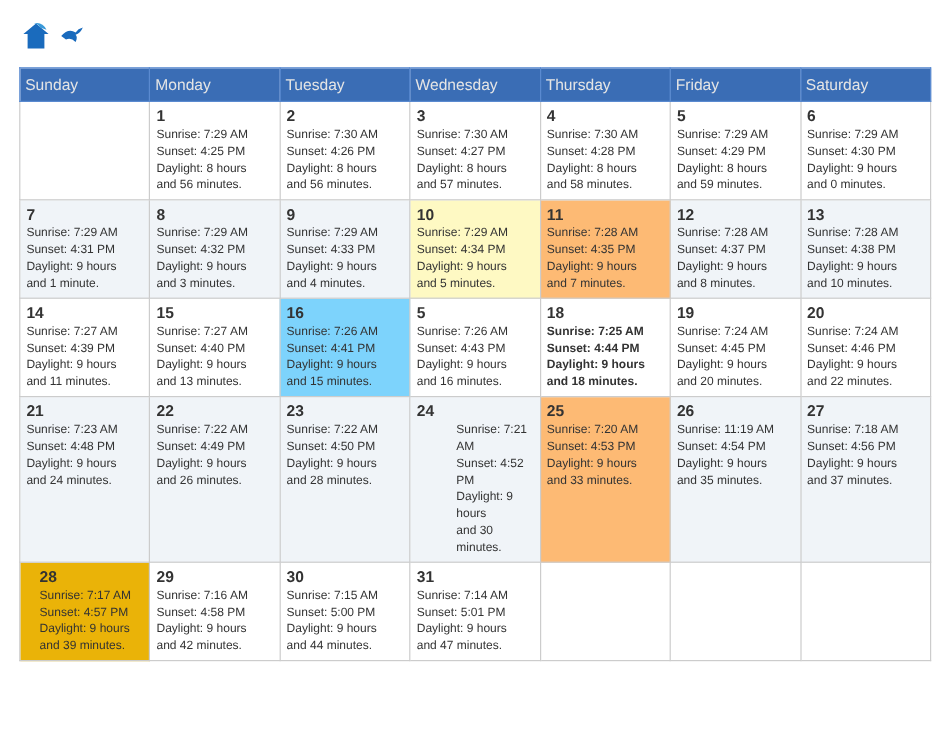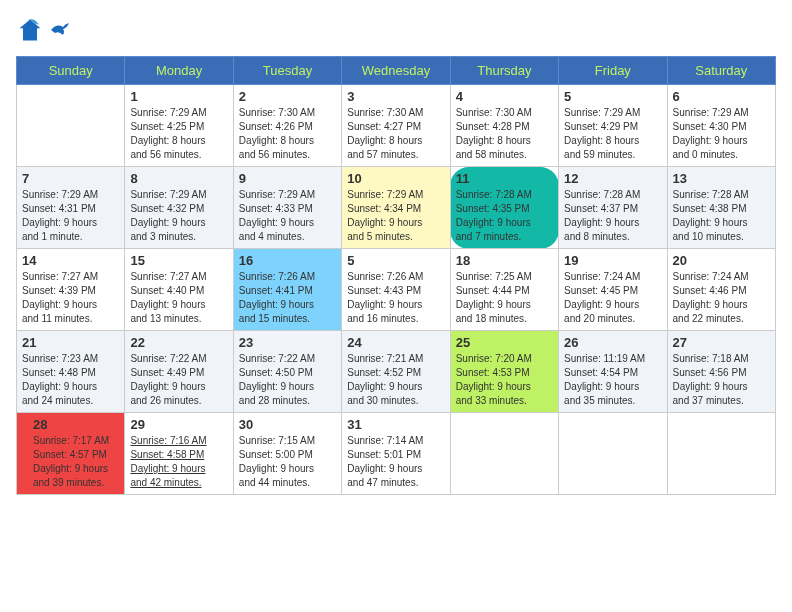--- a/index.html
+++ b/index.html
@@ -38,23 +38,23 @@
       font-size: 16px;
       color: #555;
     }
     .calendar-table {
       width: 100%;
       border-collapse: collapse;
       font-size: 11px;
     }
     .calendar-table th {
       background-color: #3a6db5;
-      color: #bef264;
+      color: #e5e5e5;
       padding: 6px 4px;
-      text-align: center;
+      text-align: left;
       font-size: 13px;
       font-weight: normal;
       border: 1px solid #5a8ad0;
     }
     .calendar-table td {
       border: 1px solid #ccc;
       vertical-align: top;
       padding: 4px 5px;
       width: 108px;
       min-height: 80px;
@@ -188,21 +188,21 @@
 Daylight: 9 hours
 and 4 minutes.</div>
         </td>
         <td style="background: #fef9c3;">
           <span class="day-number">10</span>
           <div class="day-info" style="white-space: pre-line;">Sunrise: 7:29 AM
 Sunset: 4:34 PM
 Daylight: 9 hours
 and 5 minutes.</div>
         </td>
-        <td style="background: #14b8a6; border-radius: 19px;">
+        <td style="background: #fdba74;">
           <span class="day-number">11</span>
           <div class="day-info" style="white-space: pre-line;">Sunrise: 7:28 AM
 Sunset: 4:35 PM
 Daylight: 9 hours
 and 7 minutes.</div>
         </td>
         <td style="background: rgb(240, 244, 248);">
           <span class="day-number">12</span>
           <div class="day-info" style="white-space: pre-line;">Sunrise: 7:28 AM
 Sunset: 4:37 PM
@@ -241,21 +241,21 @@
         </td>
         <td style="background: rgb(255, 255, 255);">
           <span class="day-number">5</span>
           <div class="day-info" style="white-space: pre-line;">Sunrise: 7:26 AM
 Sunset: 4:43 PM
 Daylight: 9 hours
 and 16 minutes.</div>
         </td>
         <td style="background: rgb(255, 255, 255);">
           <span class="day-number">18</span>
-          <div class="day-info" style="white-space: pre-line;">Sunrise: 7:25 AM
+          <div class="day-info" style="white-space: pre-line; font-weight: bold;">Sunrise: 7:25 AM
 Sunset: 4:44 PM
 Daylight: 9 hours
 and 18 minutes.</div>
         </td>
         <td style="background: rgb(255, 255, 255);">
           <span class="day-number">19</span>
           <div class="day-info" style="white-space: pre-line;">Sunrise: 7:24 AM
 Sunset: 4:45 PM
 Daylight: 9 hours
 and 20 minutes.</div>
@@ -285,26 +285,26 @@
         </td>
         <td style="background: rgb(240, 244, 248);">
           <span class="day-number">23</span>
           <div class="day-info" style="white-space: pre-line;">Sunrise: 7:22 AM
 Sunset: 4:50 PM
 Daylight: 9 hours
 and 28 minutes.</div>
         </td>
         <td style="background: rgb(240, 244, 248);">
           <span class="day-number">24</span>
-          <div class="day-info" style="white-space: pre-line;">Sunrise: 7:21 AM
+          <div class="day-info" style="white-space: pre-line; margin-left: 33px;">Sunrise: 7:21 AM
 Sunset: 4:52 PM
 Daylight: 9 hours
 and 30 minutes.</div>
         </td>
-        <td style="background: #bef264;">
+        <td style="background: #fdba74;">
           <span class="day-number">25</span>
           <div class="day-info" style="white-space: pre-line;">Sunrise: 7:20 AM
 Sunset: 4:53 PM
 Daylight: 9 hours
 and 33 minutes.</div>
         </td>
         <td style="background: rgb(240, 244, 248); margin-left: 36px;">
           <span class="day-number">26</span>
           <div class="day-info" style="white-space: pre-line;">Sunrise: 11:19 AM
 Sunset: 4:54 PM
@@ -313,30 +313,30 @@
         </td>
         <td style="background: rgb(240, 244, 248);">
           <span class="day-number">27</span>
           <div class="day-info" style="white-space: pre-line;">Sunrise: 7:18 AM
 Sunset: 4:56 PM
 Daylight: 9 hours
 and 37 minutes.</div>
         </td>
       </tr>
       <tr>
-        <td style="background: #ef4444; padding-left: 16px;">
+        <td style="background: #eab308; padding-left: 16px;">
           <span class="day-number">28</span>
           <div class="day-info" style="white-space: pre-line;">Sunrise: 7:17 AM
 Sunset: 4:57 PM
 Daylight: 9 hours
 and 39 minutes.</div>
         </td>
         <td style="background: rgb(255, 255, 255);">
           <span class="day-number">29</span>
-          <div class="day-info" style="white-space: pre-line; text-decoration: underline;">Sunrise: 7:16 AM
+          <div class="day-info" style="white-space: pre-line;">Sunrise: 7:16 AM
 Sunset: 4:58 PM
 Daylight: 9 hours
 and 42 minutes.</div>
         </td>
         <td style="background: rgb(255, 255, 255);">
           <span class="day-number">30</span>
           <div class="day-info" style="white-space: pre-line;">Sunrise: 7:15 AM
 Sunset: 5:00 PM
 Daylight: 9 hours
 and 44 minutes.</div>

